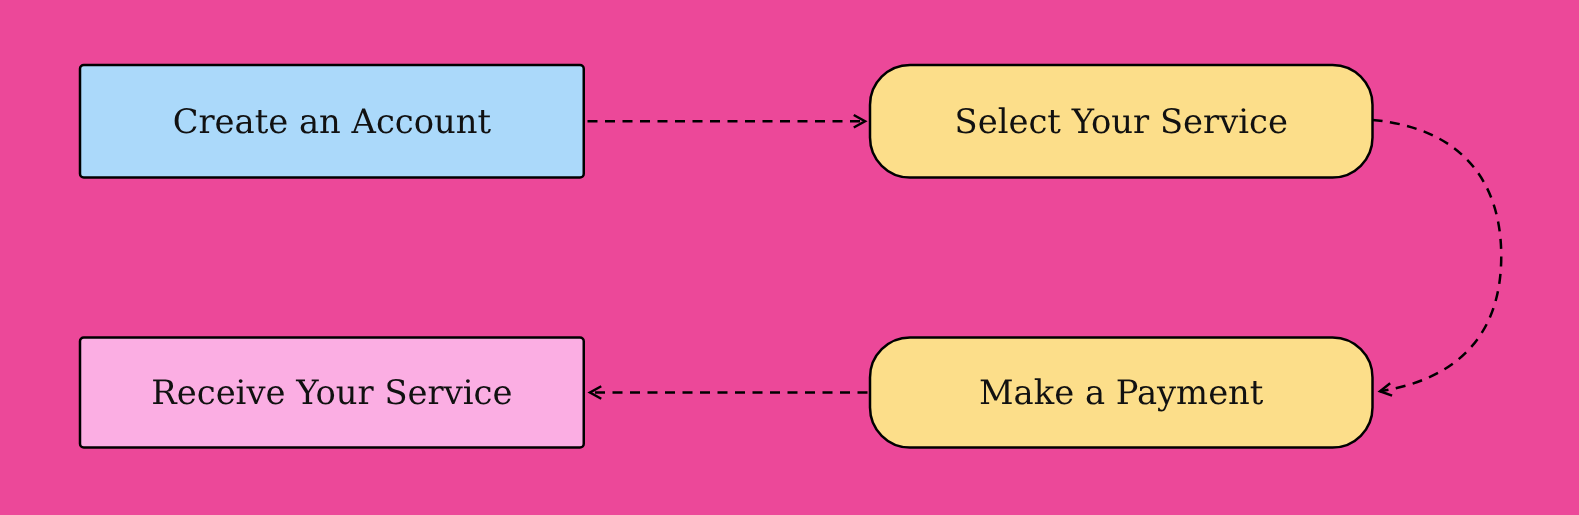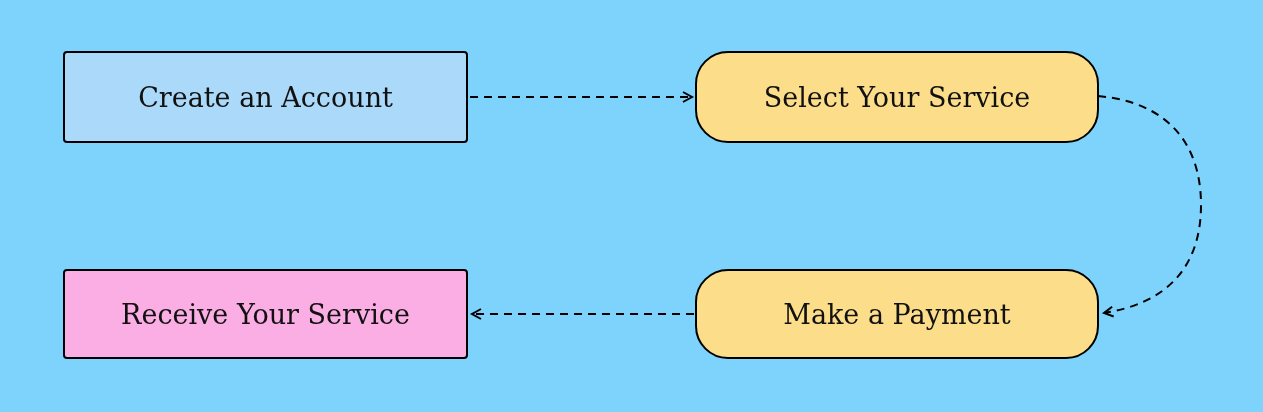--- a/index.html
+++ b/index.html
@@ -4,21 +4,21 @@
 <style>
   html, body {
     margin: 0;
     padding: 0;
     background: #ffffff;
   }
   .canvas {
     position: relative;
     width: 1263px;
     height: 412px;
-    background: #7dd3fc;
+    background: #ec4899;
     overflow: hidden;
   }
   svg.flowchart {
     display: block;
     width: 1263px;
     height: 412px;
   }
   .node-shape {
     stroke: #000000;
     stroke-width: 2;

